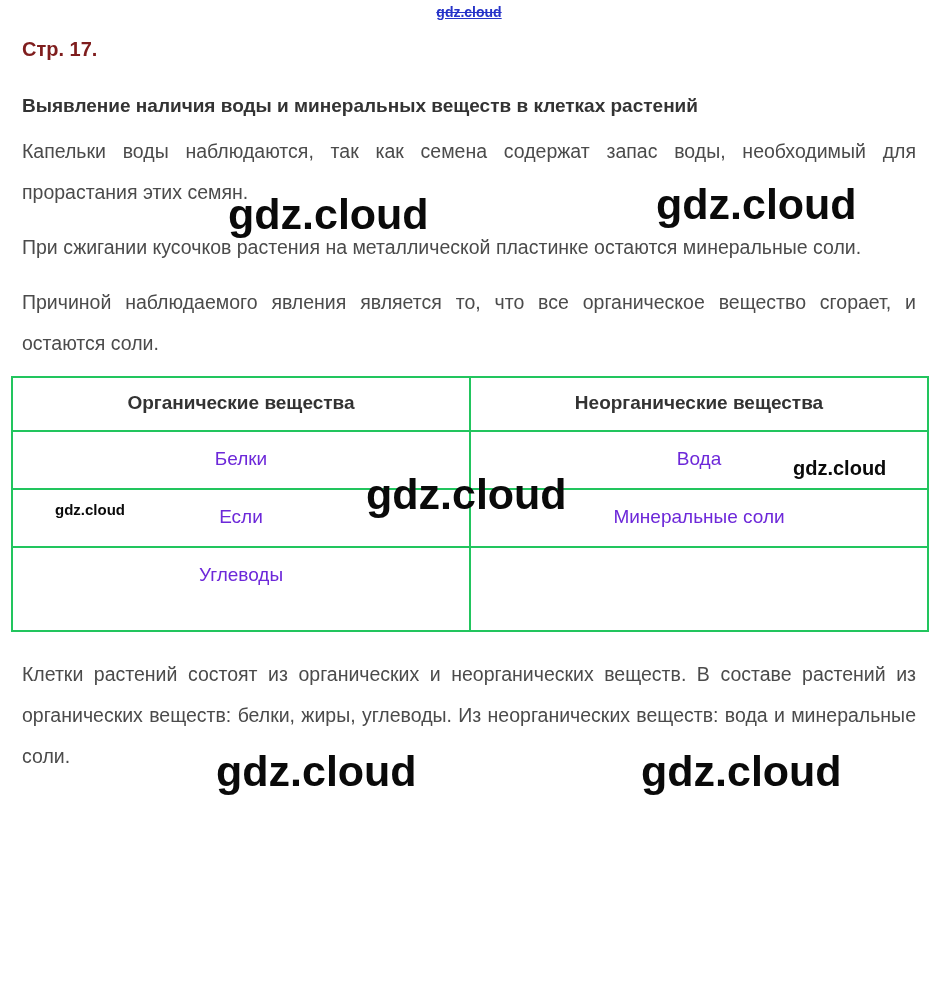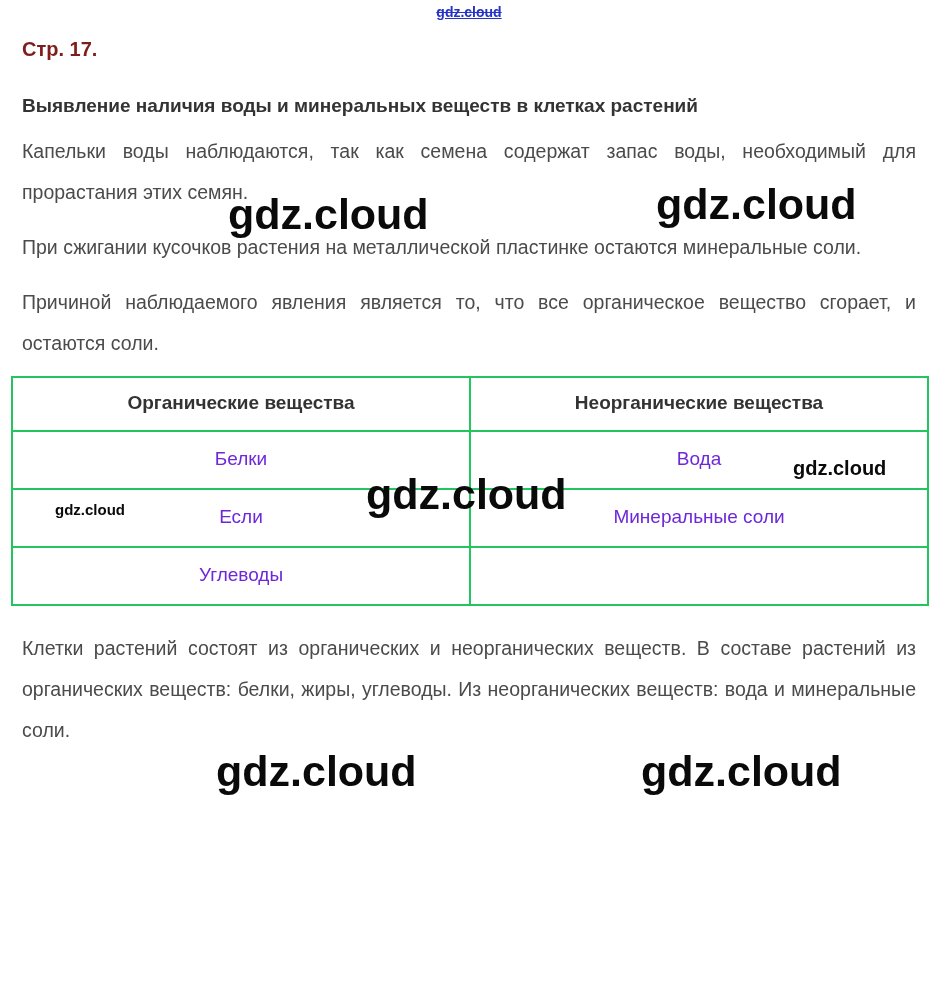--- a/index.html
+++ b/index.html
@@ -70,21 +70,21 @@
   }
   table.data-table th {
     font-weight: bold;
     color: #333333;
     padding: 14px 10px 16px;
   }
   table.data-table td {
     color: #6d28d9;
     height: 56px;
   }
-  table.data-table tr.last-row td { height: 58px; }
+  table.data-table tr.last-row td { height: 84px; }
 
   .conclusions-label {
     margin-top: 54px;
     font-size: 19px;
     font-weight: bold;
     color: #333333;
   }
   p.conclusion-par {
     margin-top: 22px;
     font-size: 19.5px;

